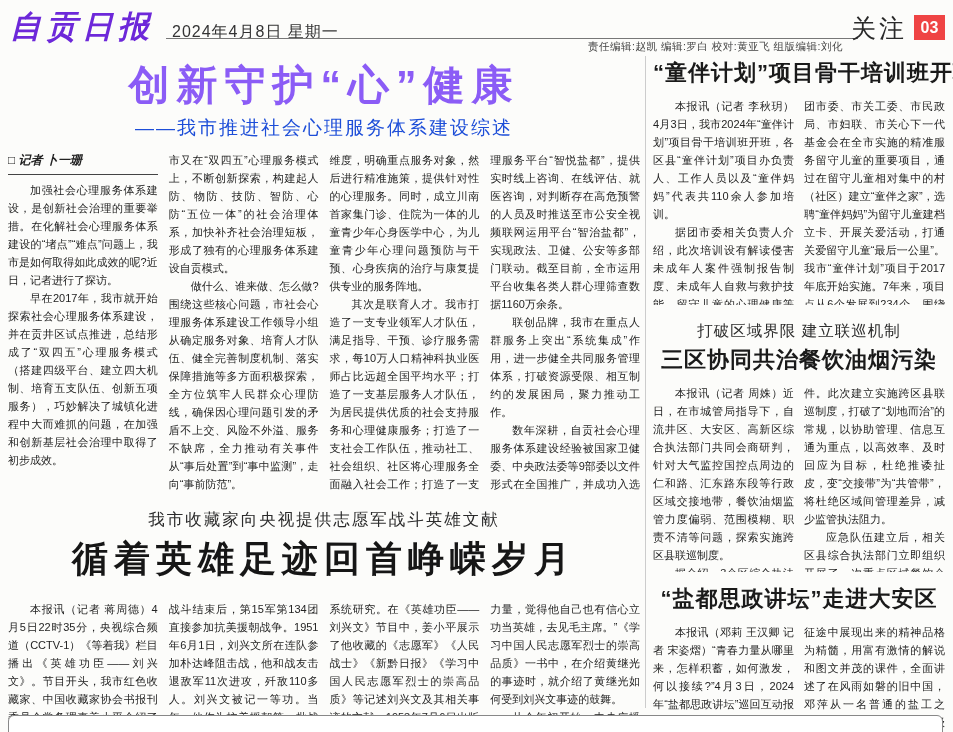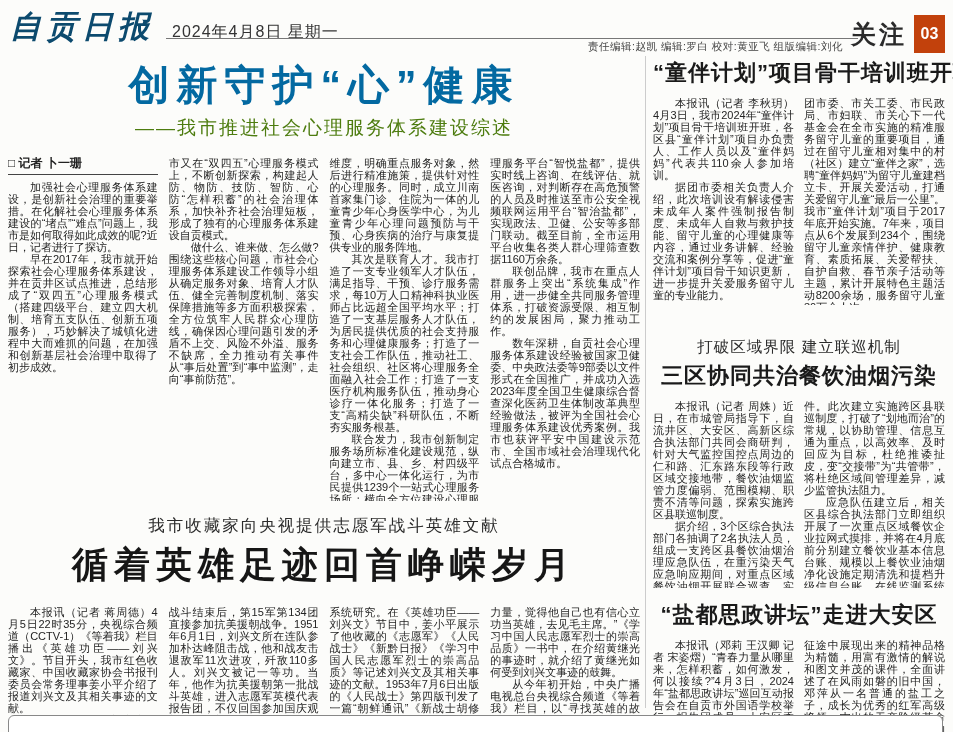--- a/index.html
+++ b/index.html
@@ -7,62 +7,63 @@
   body {
     width:953px; height:732px; position:relative; overflow:hidden;
     background:#fcfcfa; color:#222;
     font-family:"Liberation Sans", sans-serif;
   }
   
   .masthead {
     position:absolute; left:10px; top:6px;
     font-family:"DejaVu Serif", serif;
     font-size:31px; font-weight:bold; font-style:italic;
-    color:#0c4a6e; letter-spacing:5px; white-space:nowrap;
+    color:#6d28d9; letter-spacing:5px; white-space:nowrap;
   }
   .issue-date {
     position:absolute; left:172px; top:22px;
     font-size:16px; color:#333; letter-spacing:1px;
   }
   .header-rule {
     position:absolute; left:166px; top:38px; width:692px; height:0;
     border-top:1px solid #777;
   }
   .editors-line {
     position:absolute; right:110px; top:40px;
     font-size:10.5px; color:#444; letter-spacing:.5px; white-space:nowrap;
   }
   .section-label {
-    position:absolute; right:46px; top:18px;
-    font-size:25px; font-weight:bold; color:#2a2a2a; letter-spacing:3px;
+    position:absolute; right:46px; top:12px;
+    font-size:25px; font-weight:normal; color:#2a2a2a; letter-spacing:3px;
   }
   .page-badge {
-    position:absolute; right:8px; top:15px; width:31px; height:38px;
-    background:#c2410c; color:#fff; font-size:16px; font-weight:bold;
+    position:absolute; right:8px; top:15px; width:31px; height:25px;
+    background:#ef4444; color:#fff; font-size:16px; font-weight:bold;
     display:flex; align-items:center; justify-content:center;
   }
   
   .left-section { position:absolute; left:8px; top:50px; width:632px; }
   .lead-headline {
     margin:8px 0 2px 0; text-align:center;
-    font-size:41px; font-weight:bold; color:#0369a1; letter-spacing:7px;
+    font-size:41px; font-weight:bold; color:#8b5cf6; letter-spacing:7px;
   }
   .lead-subtitle {
-    text-align:center; font-size:19px; color:#4d7c0f; letter-spacing:2px;
-    margin-bottom:16px;
+    text-align:center; font-size:19px; color:#1d4ed8; letter-spacing:2px;
+    margin-bottom:10px;
   }
   .cols { display:flex; gap:11px; overflow:hidden; }
-  .col { flex:1 1 0; font-size:11px; line-height:12px; color:#232323; }
+  .col { flex:1 1 0; font-size:11px; line-height:18px; color:#232323; }
   .col p { margin:0; text-indent:2em; text-align:justify; }
   .col p.cont { text-indent:0; }
   .lead-cols { height:344px; }
   .byline {
     font-size:12px; font-weight:bold; color:#222;
     border-bottom:1px solid #444; padding-bottom:5px; margin-bottom:6px;
     text-indent:0 !important;
+    font-style:italic;
   }
   .hero-kicker {
     margin-top:14px; text-align:center;
     font-size:16.5px; color:#2b2b2b; letter-spacing:2px;
   }
   .hero-headline {
     margin:4px 0 16px 0; text-align:center;
     font-size:36px; font-weight:bold; color:#161616; letter-spacing:6px;
   }
   .hero-cols { height:140px; }
@@ -71,21 +72,21 @@
     position:absolute; left:645px; top:56px; height:652px; width:0;
     border-left:1px solid #ccc;
   }
   .right-rail { position:absolute; left:653px; top:50px; width:292px; }
   .rail-headline {
     text-align:center; font-weight:bold; color:#1a1a1a;
     font-size:22px; letter-spacing:1px; margin:8px 0 9px 0; white-space:nowrap;
   }
   .rail-kicker {
     text-align:center; font-size:15.5px; color:#2b2b2b; letter-spacing:1px;
-    margin-top:32px;
+    margin-top:16px;
   }
   .rail-kicker + .rail-headline { margin-top:3px; }
   .rail-cols { gap:10px; }
   .tongban-body { height:208px; }
   .sanqu-body  { height:188px; }
   .yandu-body  { height:158px; }
   
   .bottom-box {
     position:absolute; left:8px; top:715px; width:935px; height:50px;
     border:1.5px solid #888; border-radius:6px; background:#fff;
@@ -108,21 +109,21 @@
 
   <div class="cols lead-cols">
     <div class="col">
       <div class="byline">□ 记者 卜一珊</div>
       <div>
           <p>加强社会心理服务体系建设，是创新社会治理的重要举措。在化解社会心理服务体系建设的“堵点”“难点”问题上，我市是如何取得如此成效的呢?近日，记者进行了探访。</p>
           <p>早在2017年，我市就开始探索社会心理服务体系建设，并在贡井区试点推进，总结形成了“双四五”心理服务模式（搭建四级平台、建立四大机制、培育五支队伍、创新五项服务），巧妙解决了城镇化进程中大而难抓的问题，在加强和创新基层社会治理中取得了初步成效。</p>
         </div>
     </div>
     <div class="col">
-        <p class="cont">市又在“双四五”心理服务模式上，不断创新探索，构建起人防、物防、技防、智防、心防“怎样积蓄”的社会治理体系，加快补齐社会治理短板，形成了独有的心理服务体系建设自贡模式。</p>
+        <p class="cont">市又在“双四五”心理服务模式上，不断创新探索，构建起人防、物防、技防、智防、心防“五位一体”的社会治理体系，加快补齐社会治理短板，形成了独有的心理服务体系建设自贡模式。</p>
         <p>做什么、谁来做、怎么做?围绕这些核心问题，市社会心理服务体系建设工作领导小组从确定服务对象、培育人才队伍、健全完善制度机制、落实保障措施等多方面积极探索，全方位筑牢人民群众心理防线，确保因心理问题引发的矛盾不上交、风险不外溢、服务不缺席，全力推动有关事件从“事后处置”到“事中监测”，走向“事前防范”。</p>
       </div>
     <div class="col">
         <p class="cont">维度，明确重点服务对象，然后进行精准施策，提供针对性的心理服务。同时，成立川南首家集门诊、住院为一体的儿童青少年心身医学中心，为儿童青少年心理问题预防与干预、心身疾病的治疗与康复提供专业的服务阵地。</p>
         <p>其次是联育人才。我市打造了一支专业领军人才队伍，满足指导、干预、诊疗服务需求，每10万人口精神科执业医师占比远超全国平均水平；打造了一支基层服务人才队伍，为居民提供优质的社会支持服务和心理健康服务；打造了一支社会工作队伍，推动社工、社会组织、社区将心理服务全面融入社会工作；打造了一支医疗机构服务队伍，推动身心诊疗一体化服务；打造了一支“高精尖缺”科研队伍，不断夯实服务根基。</p>
         <p>联合发力，我市创新制定服务场所标准化建设规范，纵向建立市、县、乡、村四级平台，多中心一体化运行，为市民提供1239个一站式心理服务场所；横向全方位建设心理服务平台，在公安、医疗、学校等重点单位建立专业化心理服务场所近3000个，实现服务“网络”全覆盖。</p>
       </div>
     <div class="col">
         <p class="cont">理服务平台“智悦盐都”，提供实时线上咨询、在线评估、就医咨询，对判断存在高危预警的人员及时推送至市公安全视频联网运用平台“智治盐都”，实现政法、卫健、公安等多部门联动。截至目前，全市运用平台收集各类人群心理筛查数据1160万余条。</p>
         <p>联创品牌，我市在重点人群服务上突出“系统集成”作用，进一步健全共同服务管理体系，打破资源受限、相互制约的发展困局，聚力推动工作。</p>

